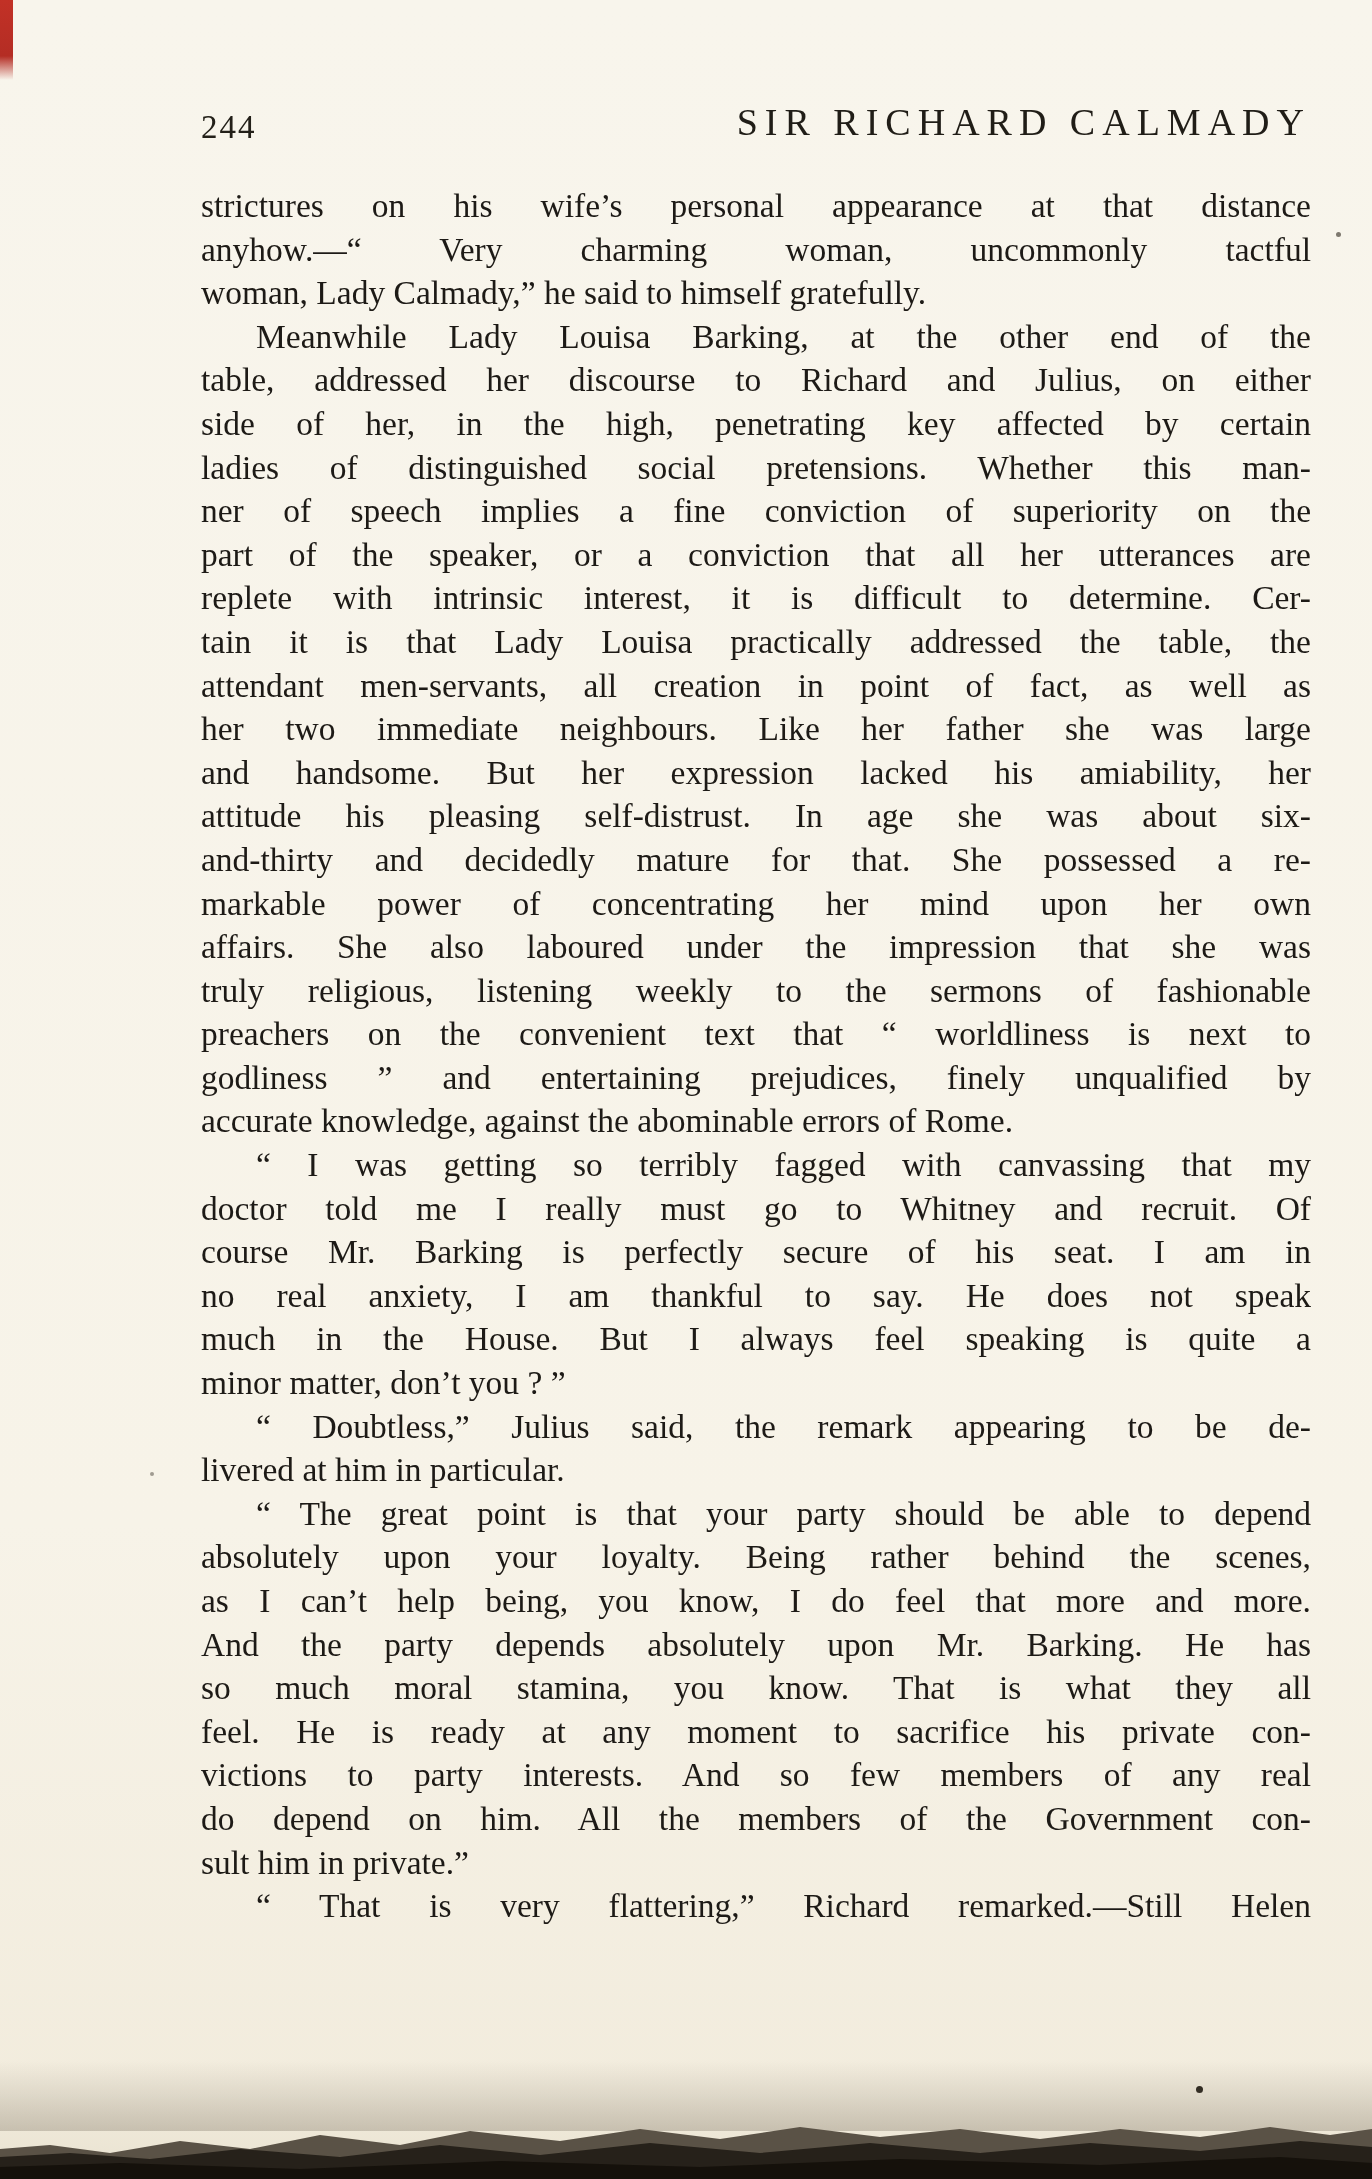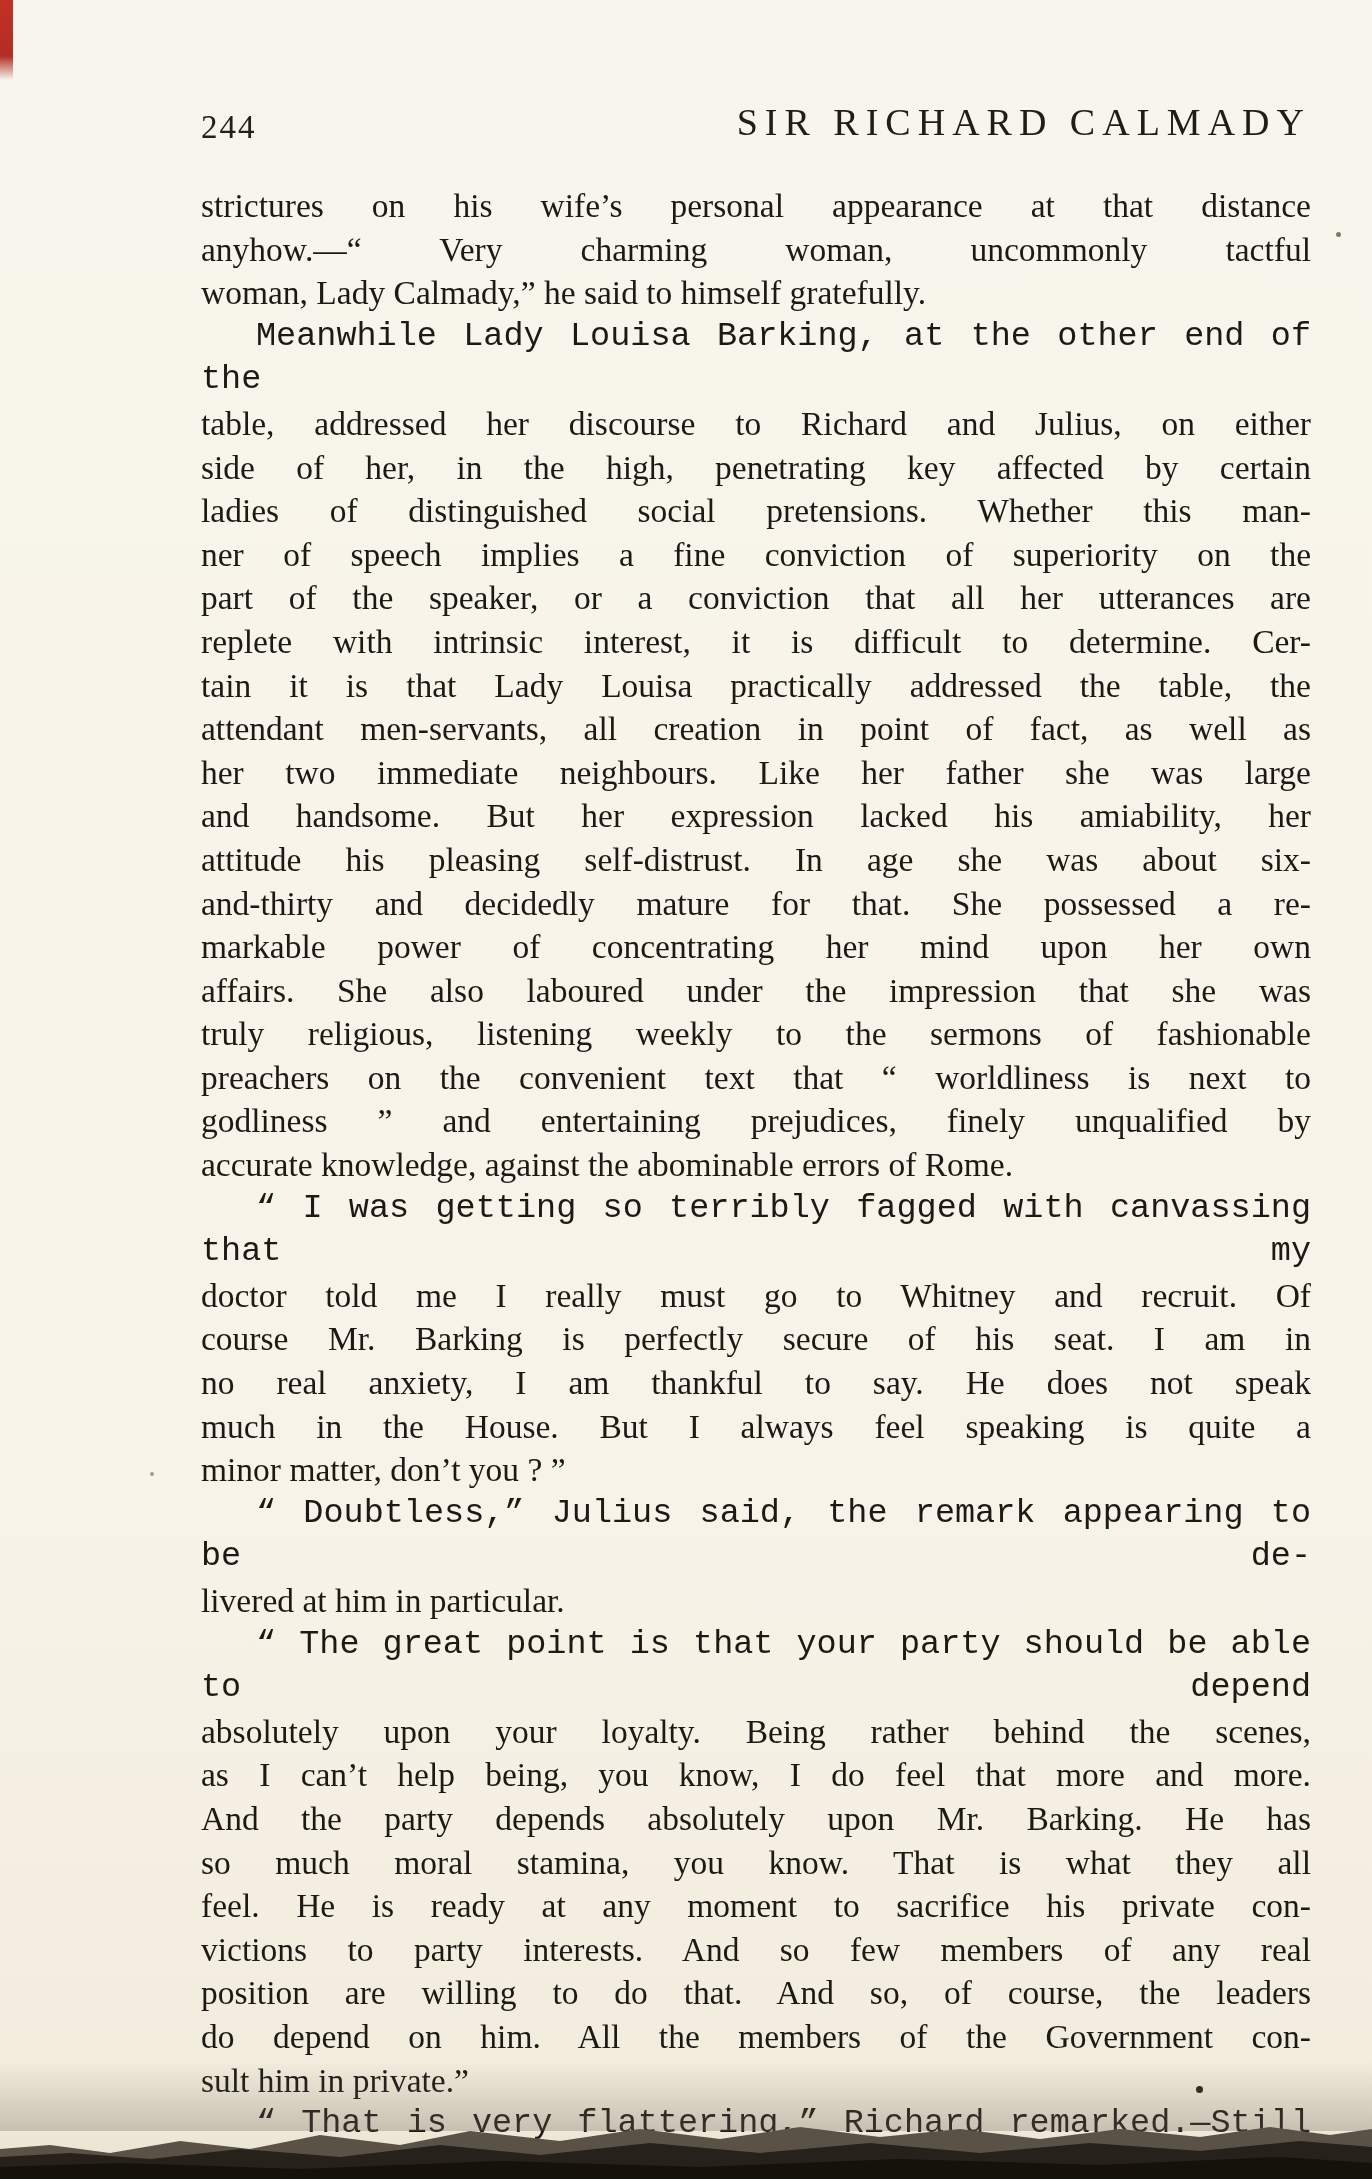--- a/index.html
+++ b/index.html
@@ -29,21 +29,20 @@
   }
   .line{
     text-align:justify;
     text-align-last:justify;
   }
   .line.last{
     text-align-last:left;
   }
   .line.indent{
     text-indent:55px;
-    font-family:Liberation Mono, monospace;
   }
   .red-mark{
     position:absolute;left:0;top:0;width:13px;height:80px;
     background:linear-gradient(180deg,#c23126 0%,#b42d24 70%,rgba(180,45,36,0) 100%);
   }
   .bottom-shade{
     position:absolute;left:0;bottom:48px;width:1372px;height:70px;
     background:linear-gradient(to bottom, rgba(110,100,84,0), rgba(110,100,84,0.30));
   }
   .bottom-band{
@@ -108,21 +107,20 @@
         <div class="line last">livered at him in particular.</div>
       </div>
       <div>
         <div class="line indent">“ The great point is that your party should be able to depend</div>
         <div class="line">absolutely upon your loyalty.  Being rather behind the scenes,</div>
         <div class="line">as I can’t help being, you know, I do feel that more and more.</div>
         <div class="line">And the party depends absolutely upon Mr. Barking.  He has</div>
         <div class="line">so much moral stamina, you know.  That is what they all</div>
         <div class="line">feel.  He is ready at any moment to sacrifice his private con-</div>
         <div class="line">victions to party interests.  And so few members of any real</div>
-        <div class="line">position are willing to do that.  And so, of course, the leaders</div>
         <div class="line">do depend on him.  All the members of the Government con-</div>
         <div class="line last">sult him in private.”</div>
       </div>
       <div>
         <div class="line indent">“ That is very flattering,” Richard remarked.—Still Helen</div>
       </div>
     </div>
 
   <span class="artifact-dot dot-a"></span>
   <span class="artifact-dot dot-b"></span>

